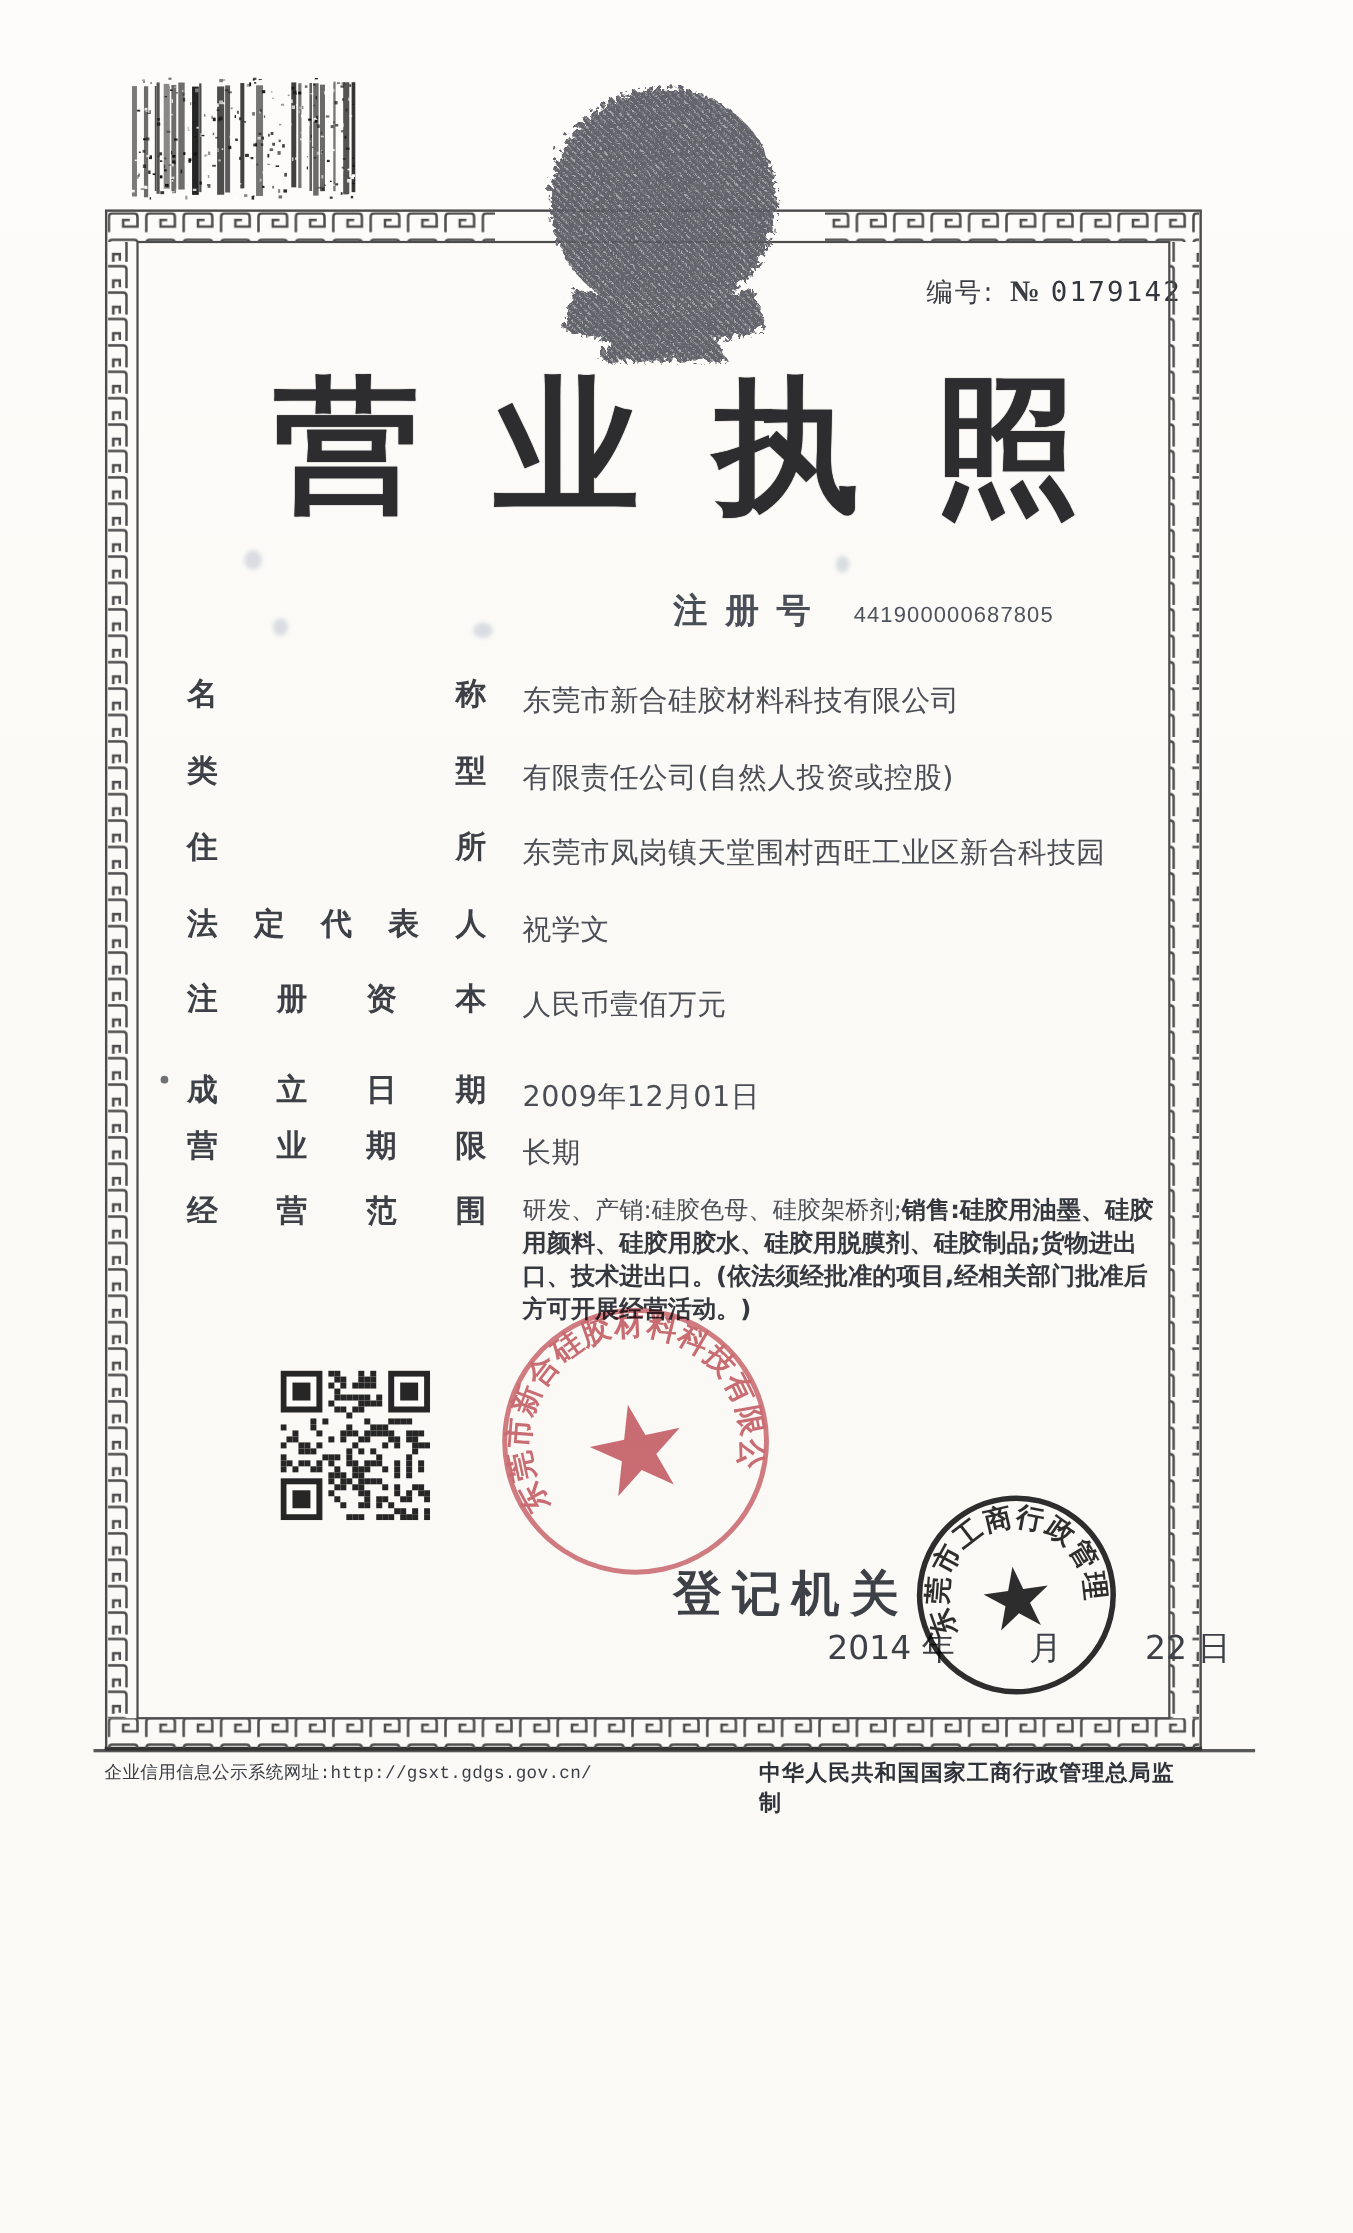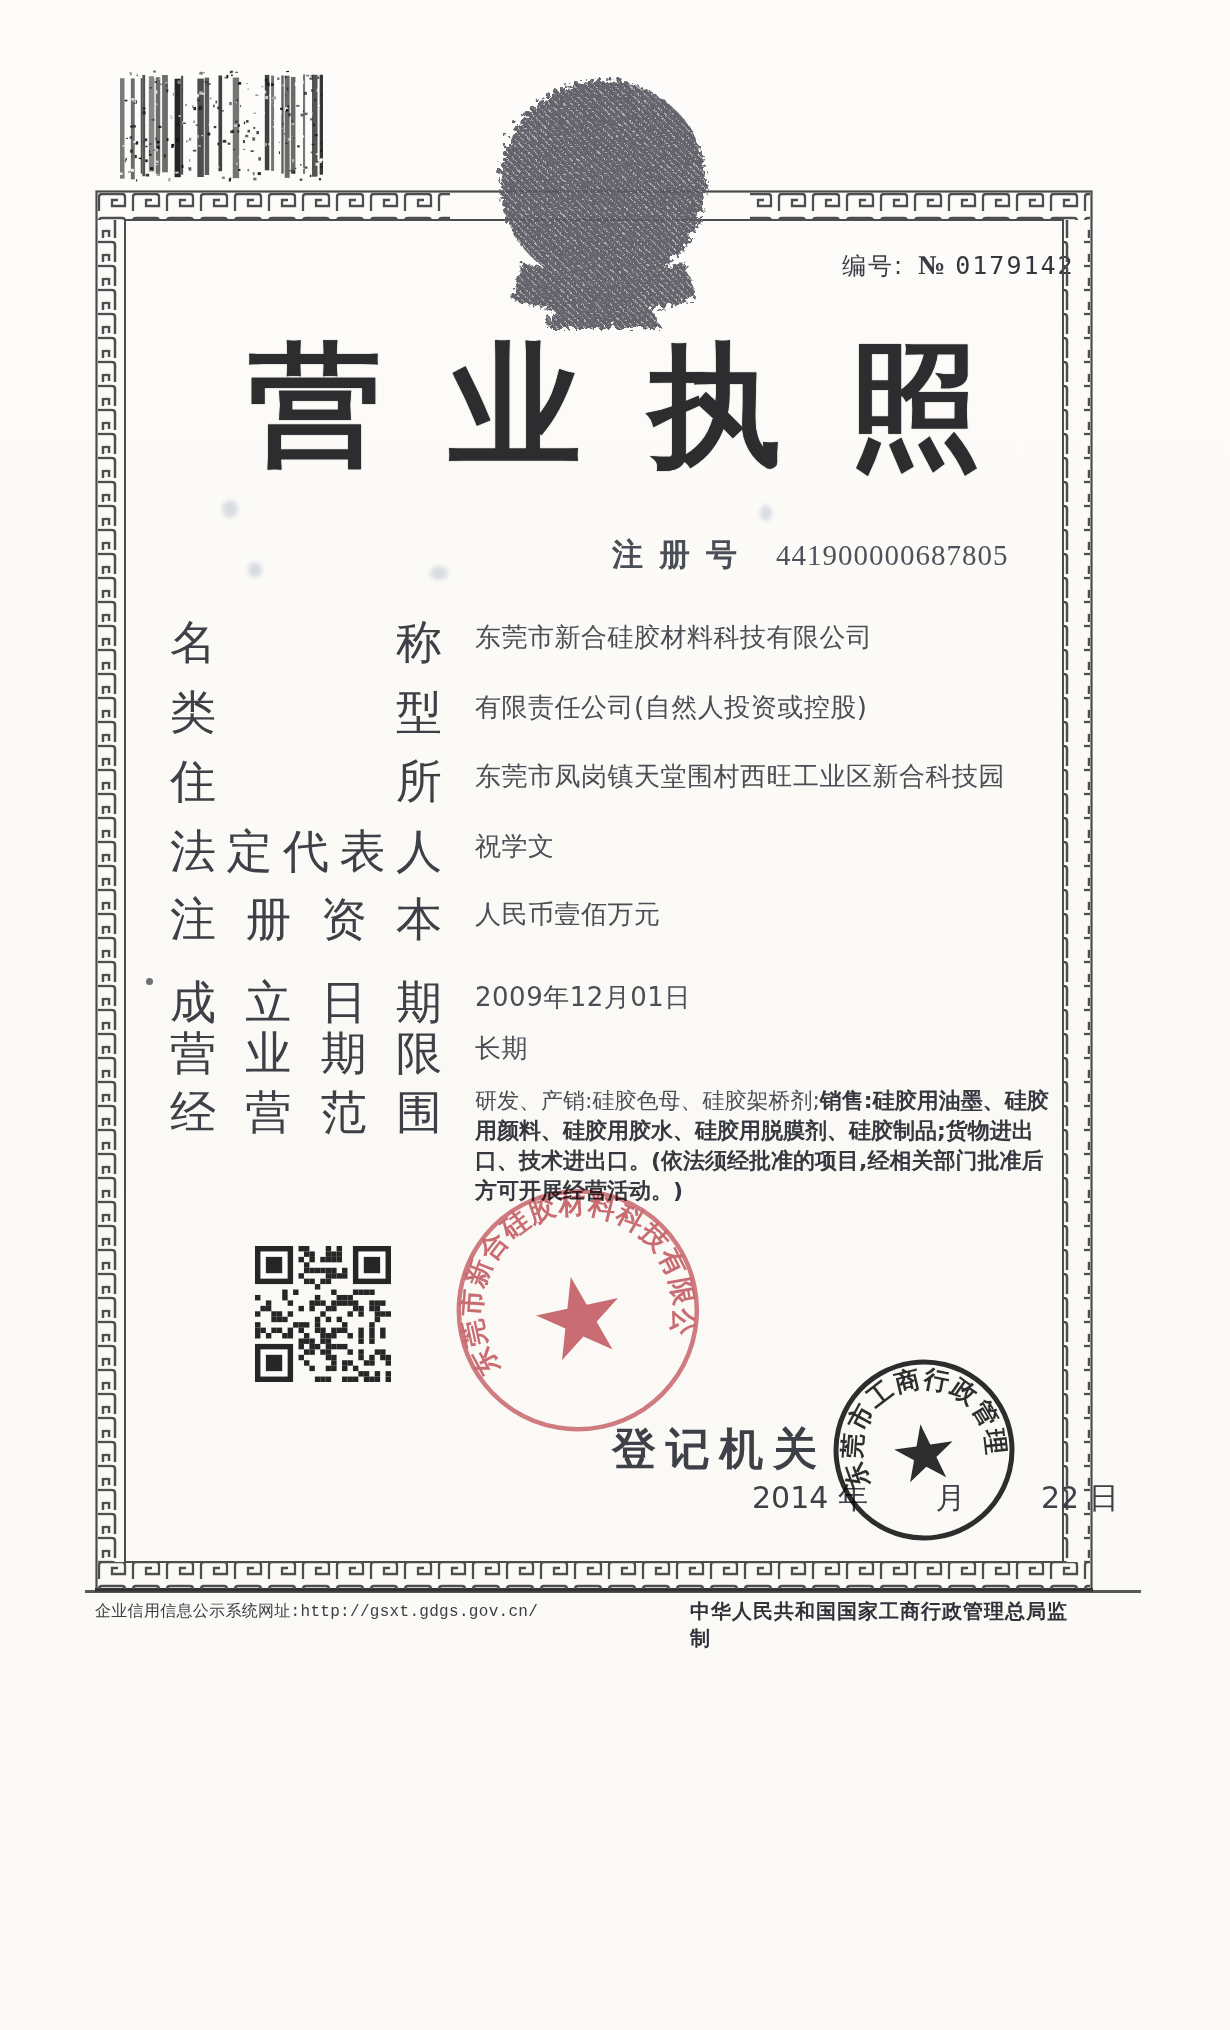--- a/index.html
+++ b/index.html
@@ -18,26 +18,26 @@
   .doc-title{
     left:150px;top:318px;width:930px;text-align:center;
     font-size:132px;font-weight:900;letter-spacing:68px;text-indent:68px;
     color:#2d2d2f;white-space:nowrap;
     text-shadow:0 0 1px #2d2d2f;
     font-family:Liberation Serif, serif;
   }
 
   .regline{left:612px;top:534px;white-space:nowrap;}
   .regline .rl{font-size:31px;letter-spacing:16px;color:#4a4e56;font-weight:600;}
-  .regline .rn{font-size:29px;letter-spacing:1px;color:#4e525b;font-family:Liberation Serif, serif;padding-left:18px;text-align:right;}
+  .regline .rn{font-size:20px;letter-spacing:1px;color:#4e525b;font-family:Liberation Sans, sans-serif;padding-left:18px;text-align:right;}
 
   
   .frow{position:absolute;left:0;top:0;width:1100px;height:46px;}
   .flabel{
-    position:absolute;left:170px;width:272px;font-size:46px;font-weight:400;color:#3d4046;
+    position:absolute;left:170px;width:272px;font-size:28px;font-weight:700;color:#3d4046;
     text-align:justify;text-align-last:justify;text-justify:inter-character;white-space:normal;
   }
   .fvalue{position:absolute;left:475px;top:8px;width:575px;font-size:26px;color:#4b4e55;letter-spacing:.5px;line-height:34px;}
   .fvalue .bold{font-weight:600;color:#35383e;margin-top:44px;}
   .scope .fvalue{font-size:22px;line-height:30px;top:4px;letter-spacing:0;}
 
   
   .registrar{left:612px;top:1420px;width:205px;font-size:44px;font-weight:600;color:#3d4046;
     text-align:justify;text-align-last:justify;text-justify:inter-character;}
   .dateline{left:752px;top:1478px;font-size:30px;color:#3d4046;white-space:nowrap;z-index:4;}

